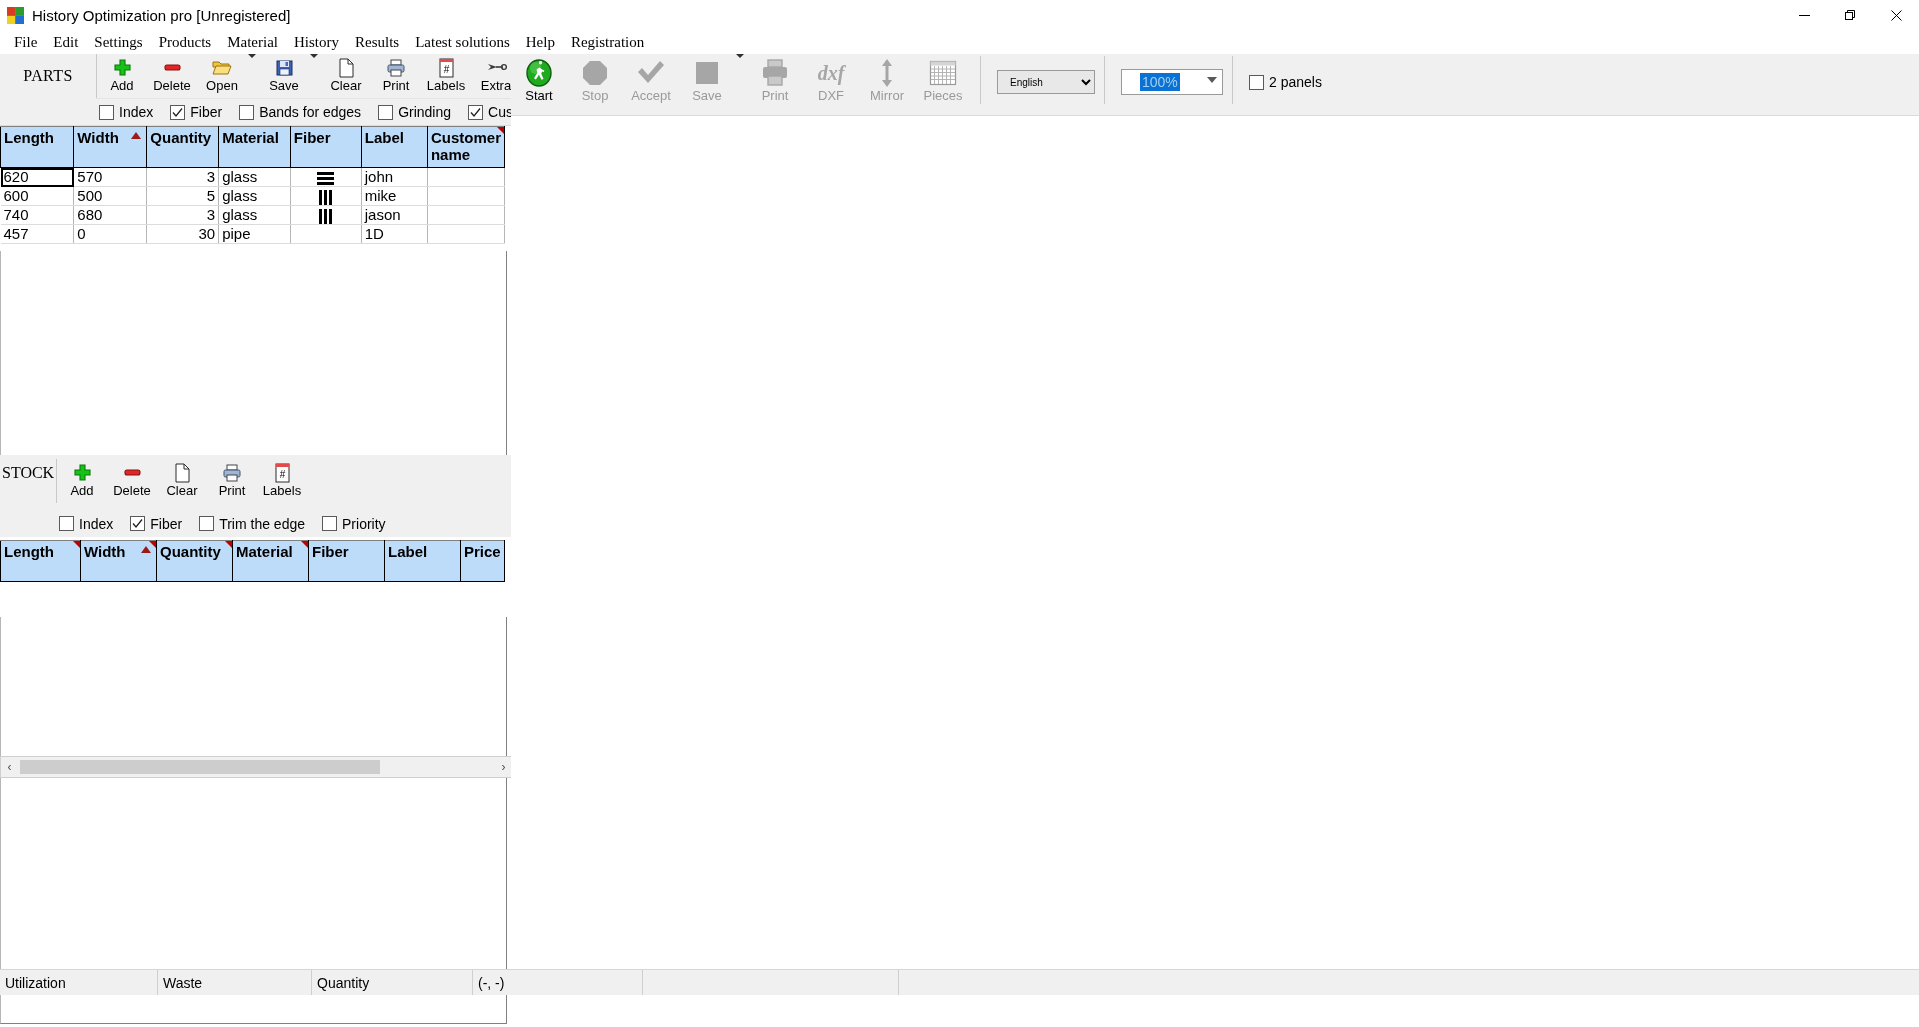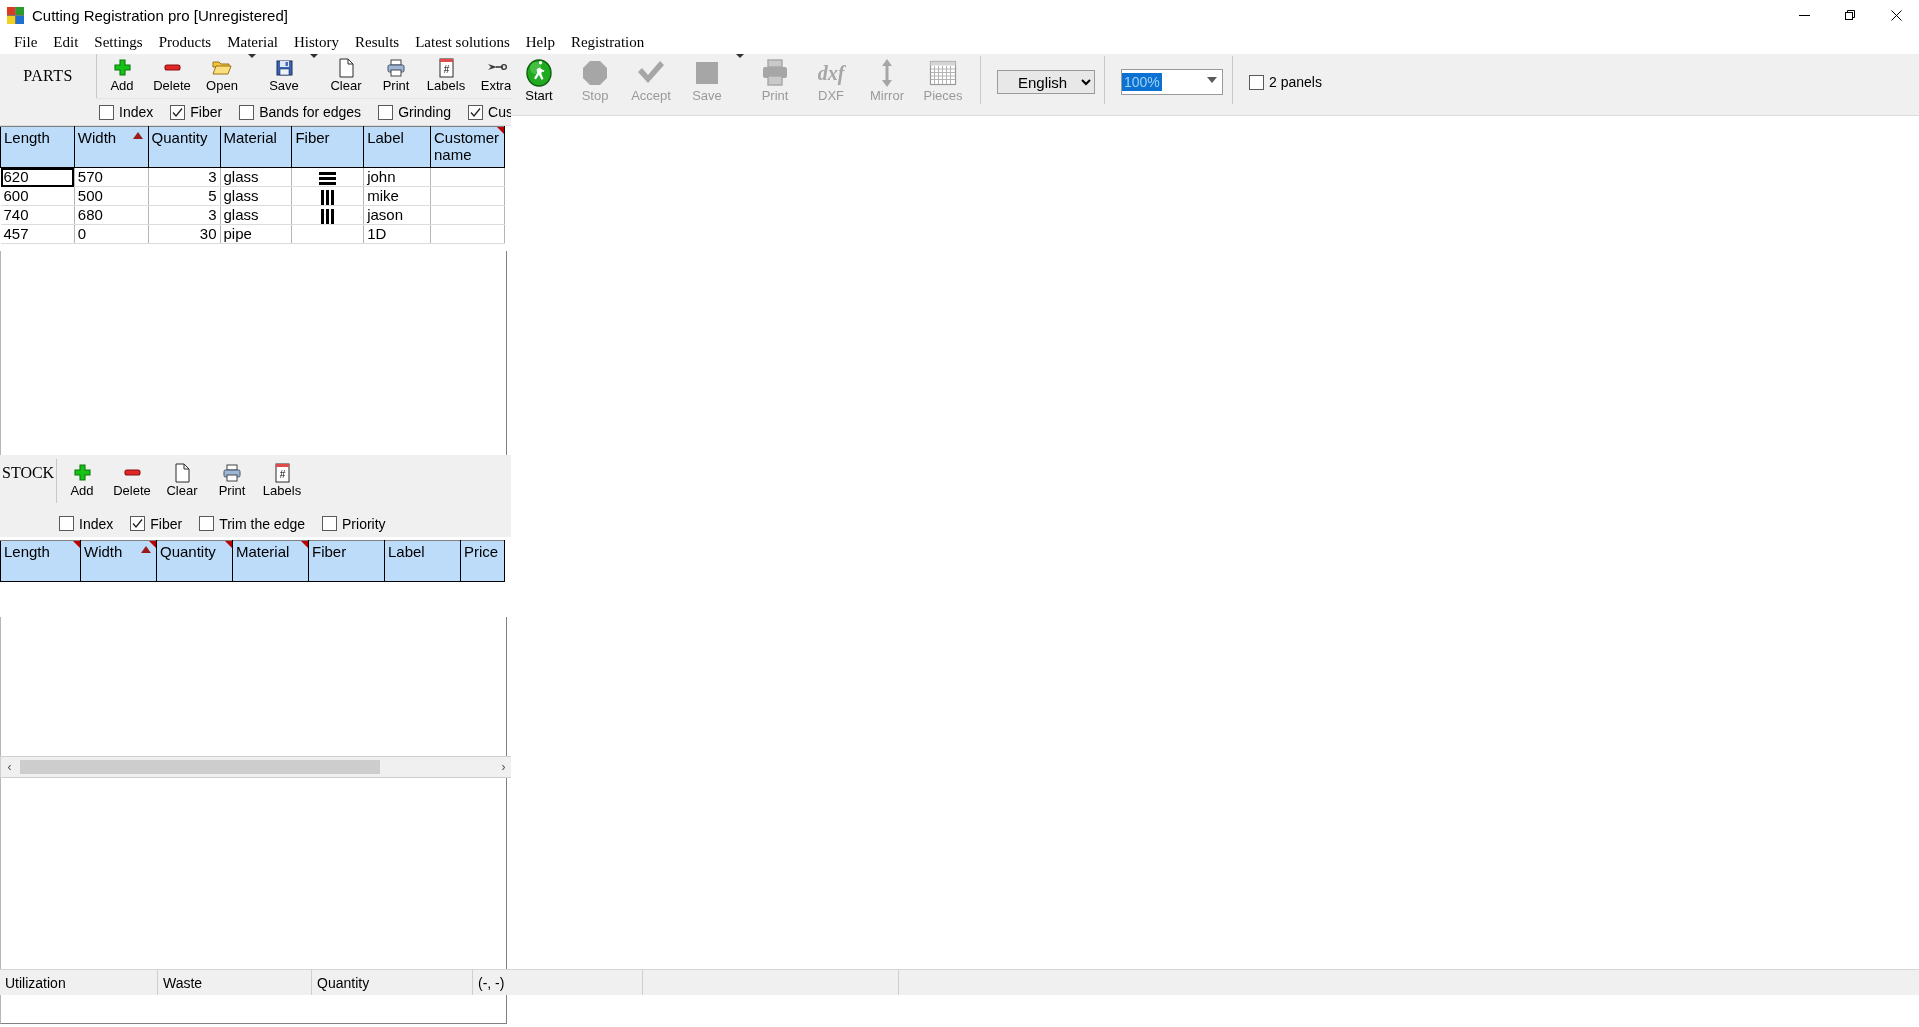--- a/index.html
+++ b/index.html
@@ -79,21 +79,21 @@
   .box{
     width:13px;height:13px;border:1px solid #5a5a5a;background:#fff;
     display:flex;align-items:center;justify-content:center;flex:0 0 auto;
   }
   .box svg{display:block;}
   
   .grid-wrap{background:#fff;position:relative;}
   table.grid{border-collapse:collapse;table-layout:fixed;background:#fff;}
   table.grid th{
     background:#bcdcfa;border:1px solid #000;border-top:1px solid #808080;
-    font-weight:normal;font-size:15px;text-align:left;
+    font-weight:bold;font-size:15px;text-align:left;
     padding:2px 3px 0 3px;vertical-align:top;position:relative;
     height:38px;color:#000;
   }
   table.grid th .hd{display:block;line-height:17px;}
   .sort-asc{
     position:absolute;right:5px;top:5px;width:0;height:0;
     border-left:5px solid transparent;border-right:5px solid transparent;
     border-bottom:7px solid #9b1b1b;
   }
   .corner-tri{
@@ -154,29 +154,29 @@
   #right-toolbar{
     position:absolute;left:0;top:0;right:0;height:61px;
     background:#f0f0f0;display:flex;align-items:flex-start;
     border-bottom:1px solid #dcdcdc;
   }
   #right-toolbar .tb-btn{min-width:46px;padding-top:4px;}
   #right-toolbar .tb-ico{height:30px;}
   .tb-btn.disabled .tb-lbl{color:#9a9a9a;}
   .sel-group{display:flex;align-items:center;height:56px;padding-left:7px;}
   select.combo{
-    font-family:"Liberation Sans", sans-serif;font-size:15px;height:24px;width:98px;
-    border:1px solid #9a9a9a;background:#e8e8e8;color:#000;padding-left:16px;
+    font-family:"Liberation Sans", sans-serif;font-size:10px;height:24px;width:98px;
+    border:1px solid #9a9a9a;background:#e8e8e8;color:#000;padding-left:8px;
   }
   .zoomcombo{
     width:100px;height:24px;border:1px solid #9a9a9a;background:#fff;
     display:flex;align-items:center;position:relative;
   }
   .zoomcombo .val{
-    background:#0b72d4;color:#9fd0f5;font-size:14px;padding:0 2px;margin-left:0;line-height:18px;
+    background:#0b72d4;color:#9fd0f5;font-size:14px;padding:0 2px;margin-left:18px;line-height:18px;
   }
   .zoomcombo .dd{
     position:absolute;right:5px;top:7px;width:0;height:0;
     border-left:5px solid transparent;border-right:5px solid transparent;border-top:6px solid #5a5a5a;
   }
   .vrule{width:1px;height:48px;background:#c8c8c8;margin:2px 9px 0 9px;}
   
   #statusbar{
     position:absolute;left:0;bottom:0;width:100%;height:25px;
     background:#f0f0f0;display:flex;align-items:flex-end;border-top:1px solid #d6d6d6;
@@ -187,21 +187,21 @@
 </head>
 <body>
 
 <div id="titlebar">
   <div id="app-icon">
       <i></i>
       <i></i>
       <i></i>
       <i></i>
     </div>
-  <div id="title-text">Cutting Registration pro [Unregistered]</div>
+  <div id="title-text">History Optimization pro [Unregistered]</div>
   <div id="wincontrols">
     <div class="wc">
       <svg width="11" height="11" viewBox="0 0 11 11">
           <line x1="0" y1="5.5" x2="11" y2="5.5" stroke="#000" stroke-width="1"></line>
         </svg>
     </div>
     <div class="wc">
       <svg width="11" height="11" viewBox="0 0 11 11">
         <rect x="0.5" y="2.5" width="7" height="7" fill="none" stroke="#000" stroke-width="1"></rect>
         <polyline points="2.5,2.5 2.5,0.5 9.5,0.5 9.5,7.5 7.5,7.5" fill="none" stroke="#000" stroke-width="1"></polyline>

